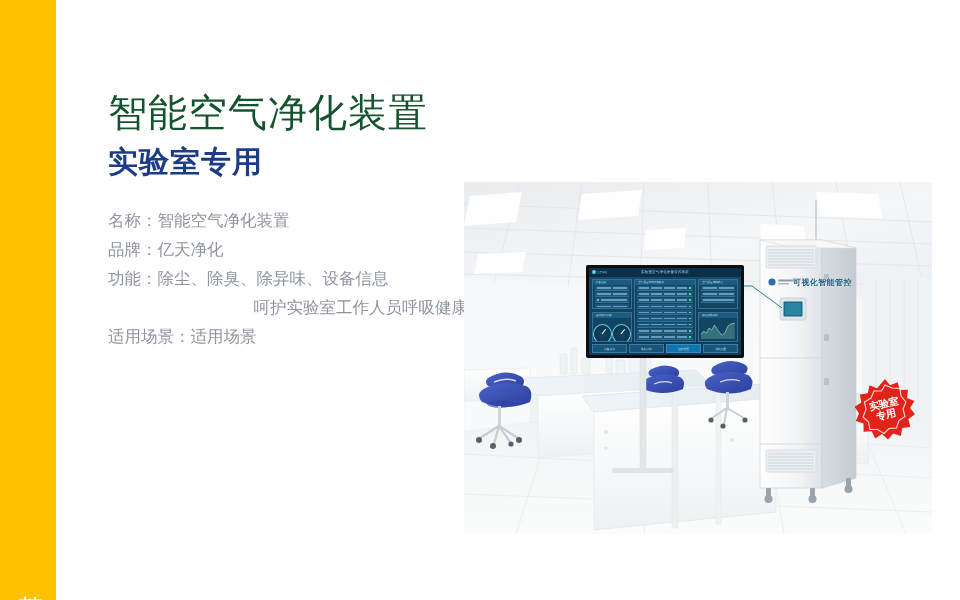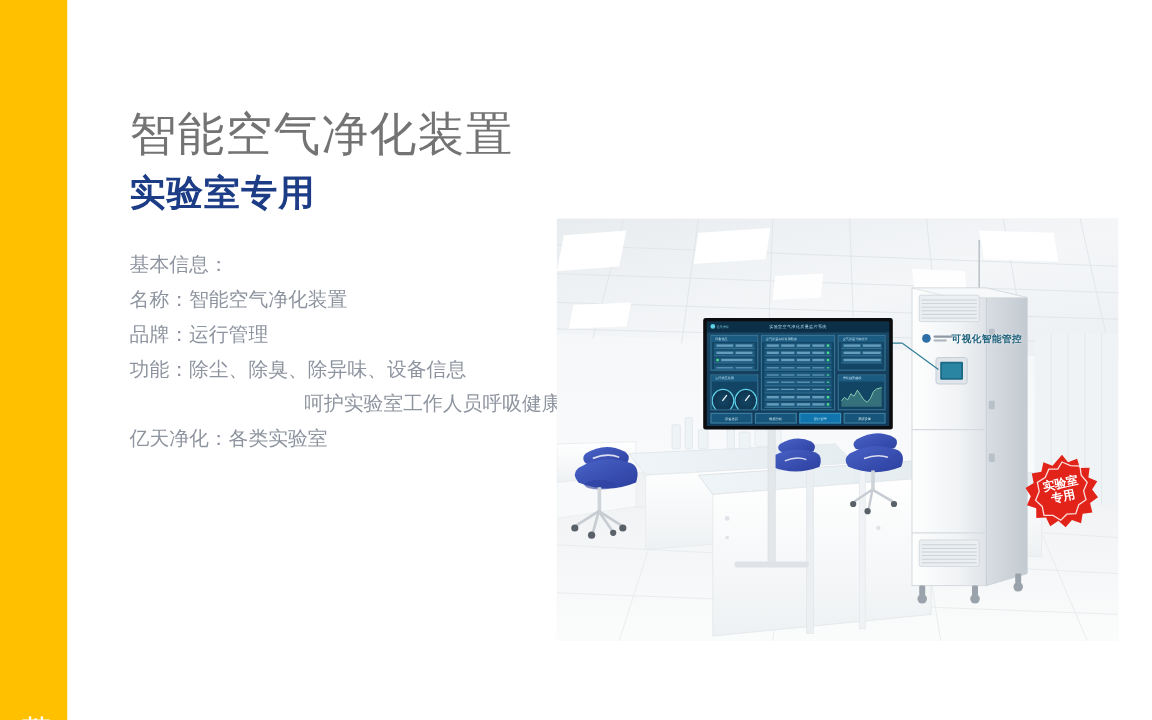--- a/index.html
+++ b/index.html
@@ -38,21 +38,21 @@
     font-family: "Liberation Serif", "DejaVu Serif", serif;
     white-space: nowrap;
   }
 
   
   .title-main {
     position: absolute;
     left: 108px; top: 92px;
     font-size: 39px;
     line-height: 1.08;
-    color: #737373;
+    color: #14532d;
     letter-spacing: 1px;
     white-space: nowrap;
     font-family: Liberation Sans, sans-serif;
   }
   .title-sub {
     position: absolute;
     left: 108px; top: 148px;
     font-size: 30px;
     line-height: 1.1;
     color: #1C3C86;
@@ -234,26 +234,25 @@
 <div id="slide">
 
   <div class="sidebar">
     <div class="sidebar-label">基本信息</div>
   </div>
 
   <div class="title-main">智能空气净化装置</div>
   <div class="title-sub">实验室专用</div>
 
   <div class="info-block">
-    <div class="info-line">基本信息：</div>
     <div class="info-line">名称：智能空气净化装置</div>
-    <div class="info-line">品牌：运行管理</div>
+    <div class="info-line">品牌：亿天净化</div>
     <div class="info-line">功能：除尘、除臭、除异味、设备信息</div>
     <div class="info-line indent">呵护实验室工作人员呼吸健康</div>
-    <div class="info-line">亿天净化：各类实验室</div>
+    <div class="info-line">适用场景：适用场景</div>
   </div>
 
   <div class="photo">
 
     <svg class="photo-svg" viewBox="0 0 468 352">
       <defs>
         <linearGradient id="wallG" x1="0" y1="0" x2="0" y2="1">
           <stop offset="0%" stop-color="#f3f5f7"></stop>
           <stop offset="100%" stop-color="#fdfdfe"></stop>
         </linearGradient>

